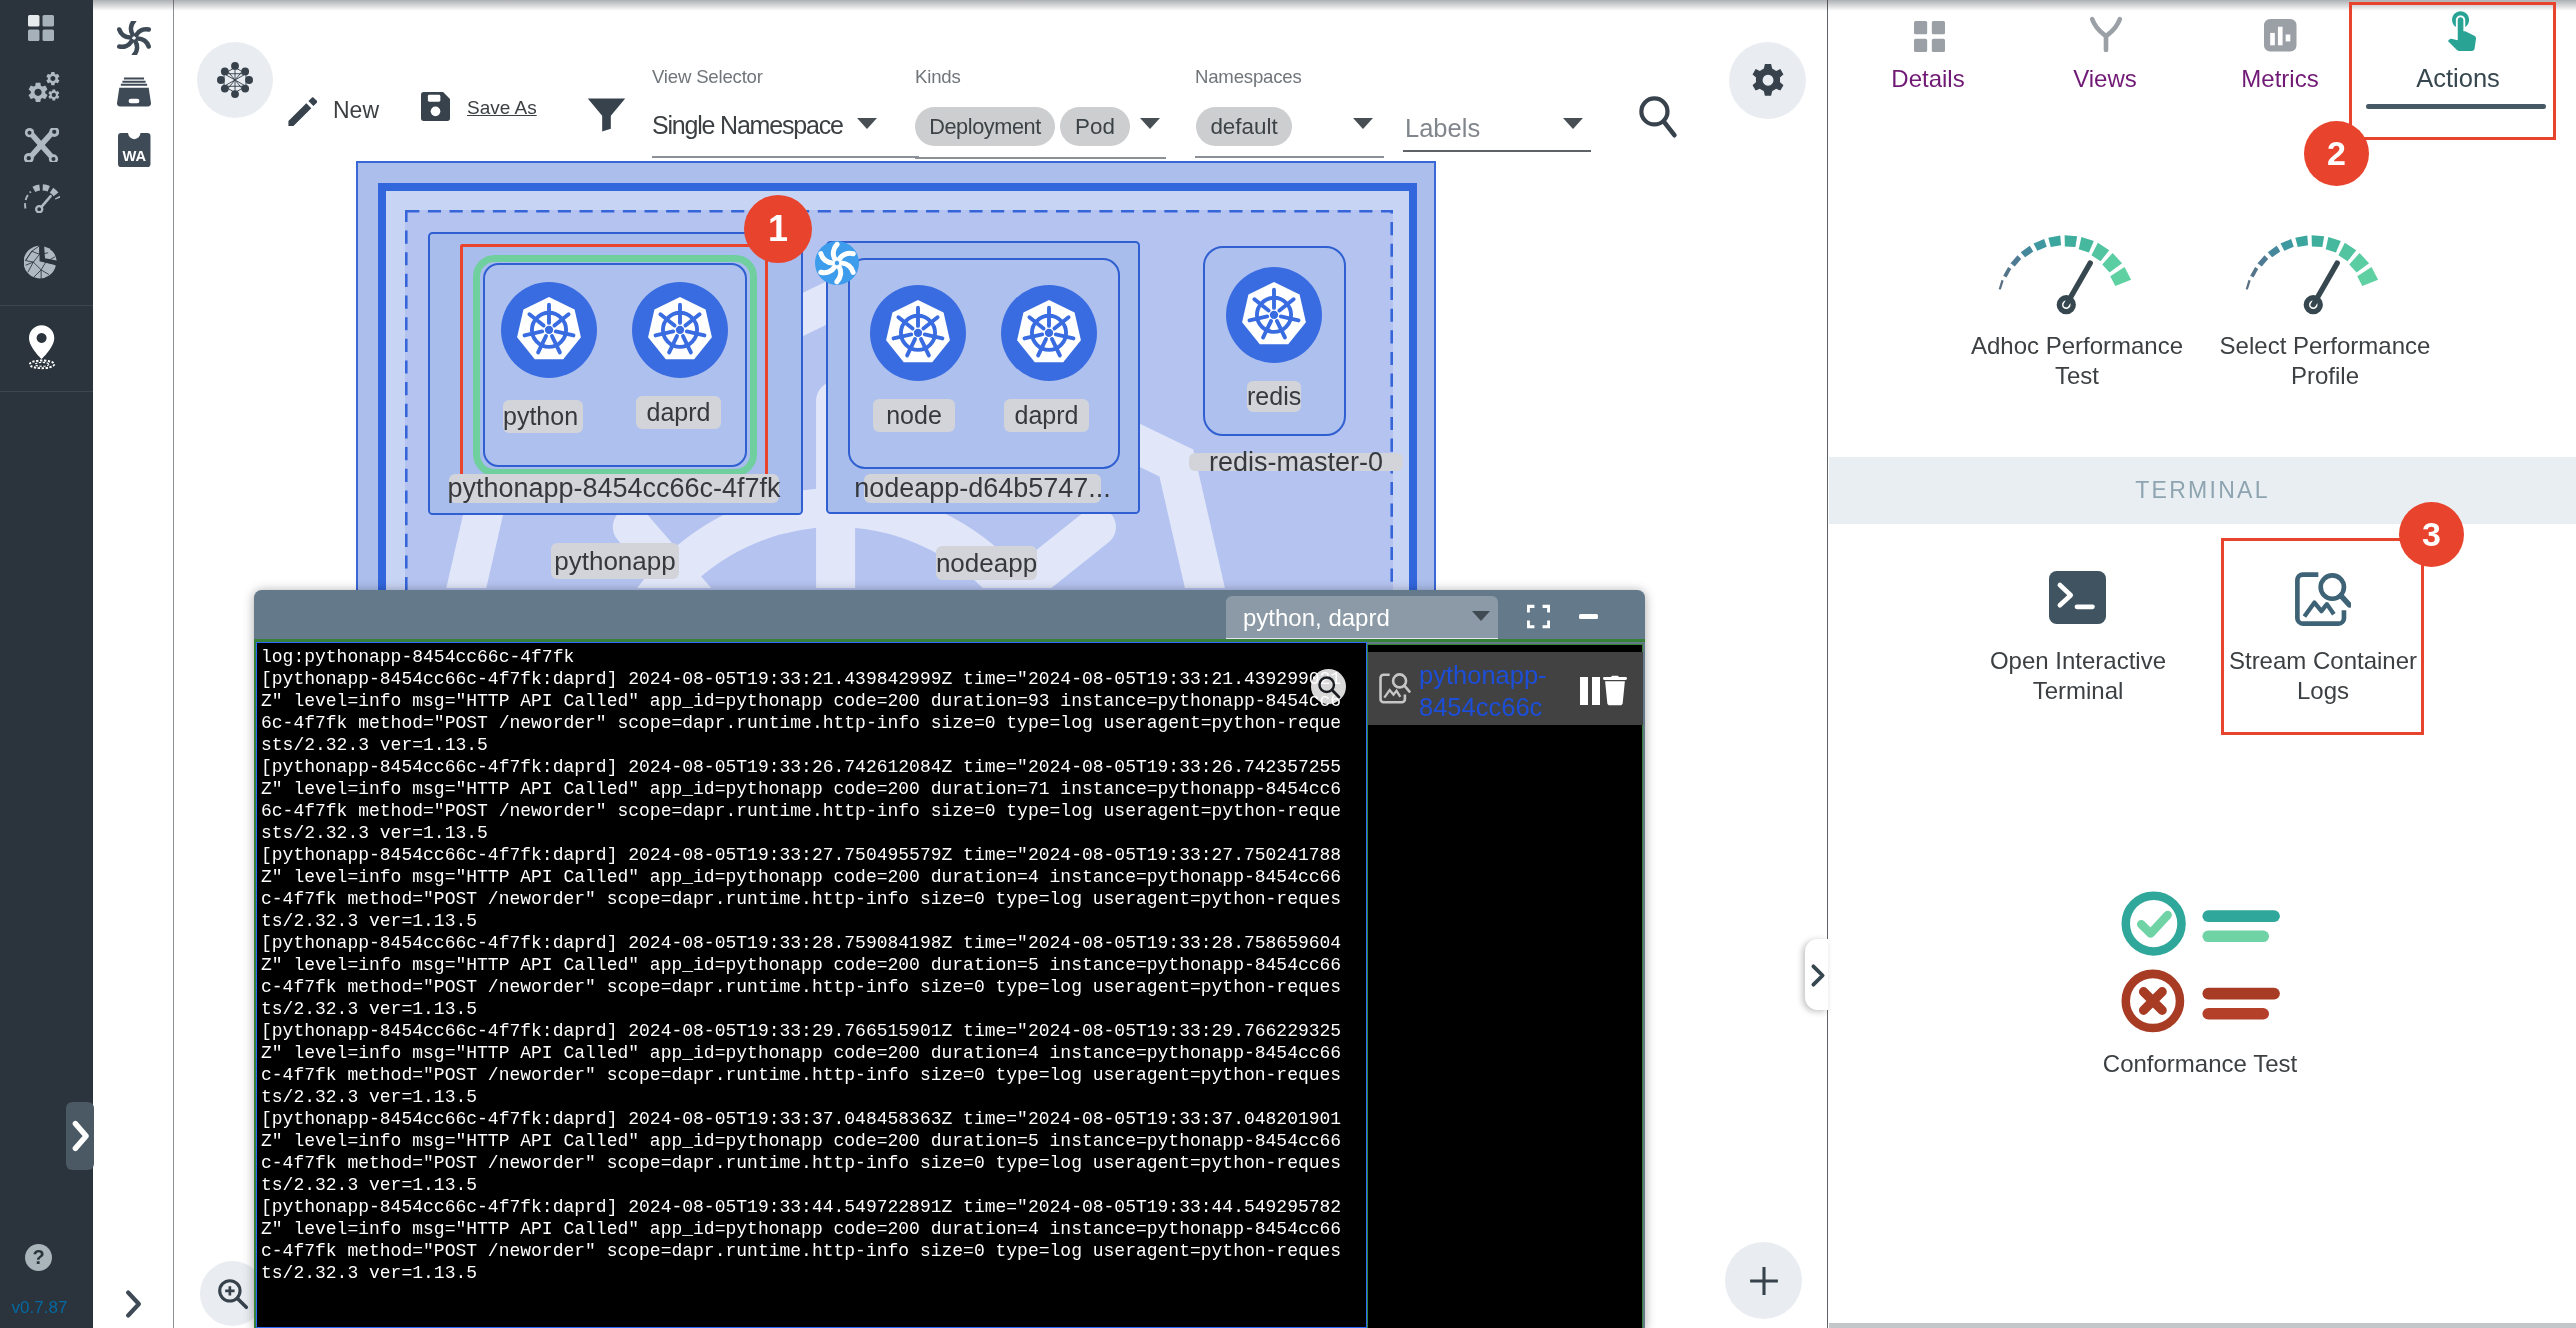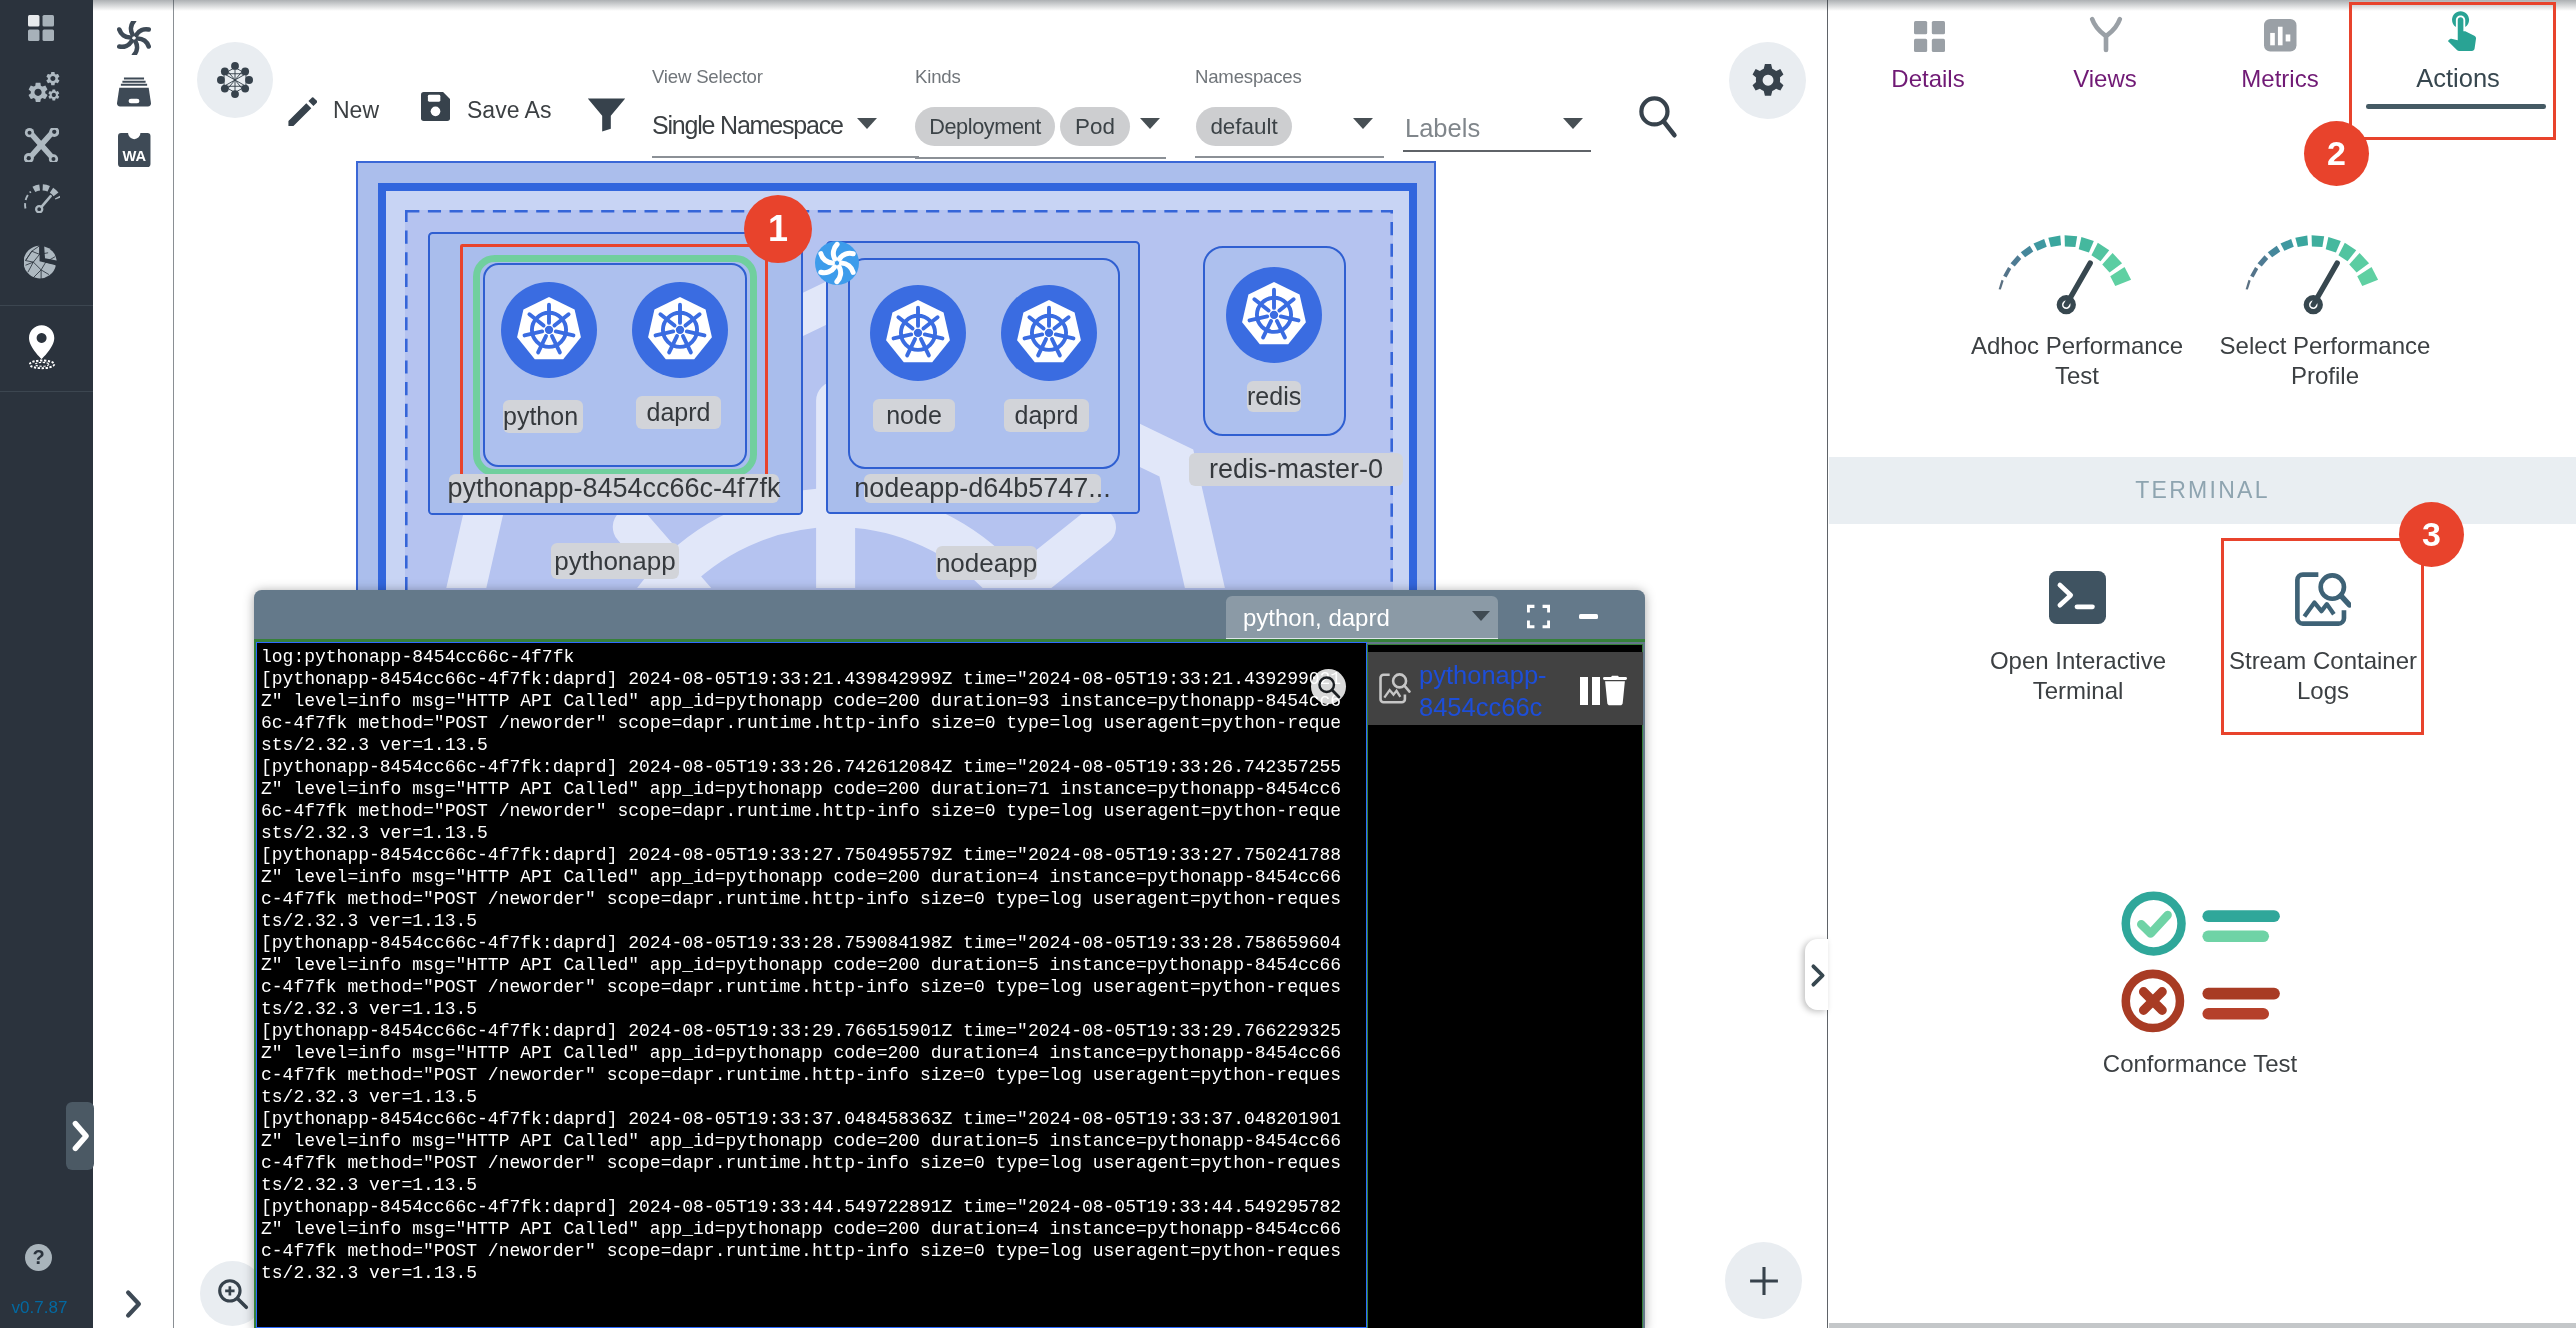--- a/index.html
+++ b/index.html
@@ -152,21 +152,21 @@
       </svg>
 </div>
 <div class="abs" style="left:333px;top:97px;font-size:23px;color:#3c4043;">New</div>
 <div class="abs" style="left:421px;top:91px;">
  <svg width="29" height="31" viewBox="0 0 42 42">
         <path d="M4 0 a4 4 0 0 0 -4 4 L0 38 a4 4 0 0 0 4 4 L38 42 a4 4 0 0 0 4-4 L42 10 L32 0 Z" fill="#37424c"></path>
         <rect x="10" y="4" width="18" height="10" rx="2" fill="#fff"></rect>
         <circle cx="21" cy="28" r="7" fill="#fff"></circle>
       </svg>
 </div>
-<div class="abs" style="left:467px;top:97px;font-size:23px;color:#3c4043;">Save As</div>
+<div class="abs" style="left:467px;top:97px;font-size:19px;color:#3c4043;text-decoration:underline;">Save As</div>
 <div class="abs" style="left:587px;top:97px;">
  <svg width="39" height="36" viewBox="0 0 52 50">
         <path d="M0 2 L52 2 L32 26 L32 44 L20 48 L20 26 Z" fill="#37424c"></path>
       </svg>
 </div>
 <div class="abs ulab" style="left:652px;top:66px;">View Selector</div>
 <div class="abs" style="left:652px;top:111px;font-size:25px;letter-spacing:-1.2px;color:#3c4043;">Single Namespace</div>
 <div class="abs tri" style="left:857px;top:118px;"></div>
 <div class="abs uline" style="left:652px;top:156px;width:267px;"></div>
 <div class="abs ulab" style="left:915px;top:66px;">Kinds</div>
@@ -273,21 +273,21 @@
     </svg>
 
 <div class="abs glabel" style="left:503px;top:400px;width:80px;height:32.5px;font-size:25px;text-align:left;line-height:32.5px;">python</div>
 <div class="abs glabel" style="left:636px;top:396px;width:85px;height:32.5px;font-size:25px;text-align:center;line-height:32.5px;">daprd</div>
 <div class="abs glabel" style="left:873px;top:399px;width:82px;height:32.5px;font-size:25px;text-align:center;line-height:32.5px;">node</div>
 <div class="abs glabel" style="left:1004px;top:399px;width:85px;height:32.5px;font-size:25px;text-align:center;line-height:32.5px;">daprd</div>
 <div class="abs glabel" style="left:1247px;top:381px;width:54px;height:31px;font-size:25px;text-align:center;line-height:31px;">redis</div>
 
 <div class="abs glabel ctr" style="left:449px;top:474px;width:330px;height:29px;font-size:27px;">pythonapp-8454cc66c-4f7fk</div>
 <div class="abs glabel ctr" style="left:864px;top:474px;width:237px;height:29px;font-size:27px;">nodeapp-d64b5747...</div>
-<div class="abs glabel ctr" style="left:1189px;top:453px;width:214px;height:33px;font-size:27px;">redis-master-0</div>
+<div class="abs glabel ctr" style="left:1189px;top:453px;width:214px;height:18px;font-size:27px;">redis-master-0</div>
 
 <div class="abs glabel ctr" style="left:551px;top:543px;width:128px;height:36px;font-size:26px;">pythonapp</div>
 <div class="abs glabel ctr" style="left:936px;top:546px;width:101px;height:34px;font-size:26px;">nodeapp</div>
 
 <div class="abs badge" style="left:744px;top:195px;width:68px;height:68px;font-size:36px;">1</div>
 <div class="abs" style="left:815px;top:241px;width:44px;height:44px;border-radius:50%;background:#3d9ceb;">
  <svg width="44" height="44" viewBox="0 0 57 57">
   <g transform="translate(28.5,28.5)" stroke="#fff" fill="none" stroke-width="6.5" stroke-linecap="round">
    <path d="M3,-5 A 16 16 0 0 1 21,-12" transform="rotate(0)"></path>
    <path d="M3,-5 A 16 16 0 0 1 21,-12" transform="rotate(60)"></path>

